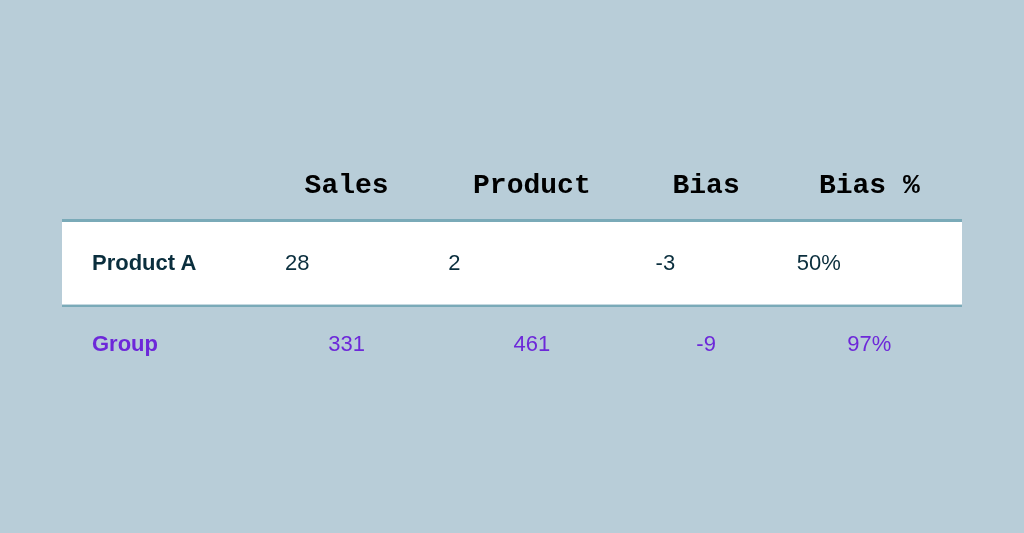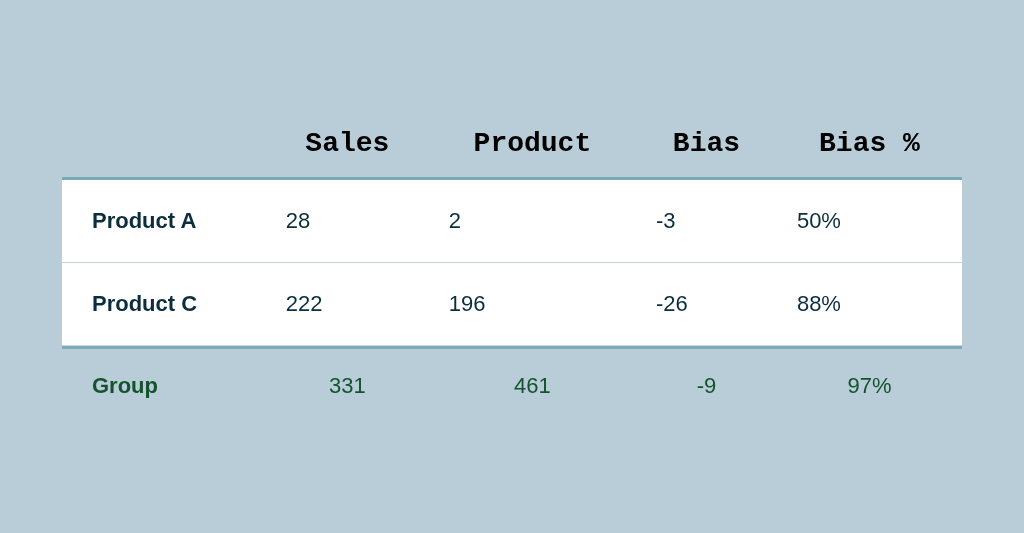--- a/index.html
+++ b/index.html
@@ -74,21 +74,21 @@
       border-bottom: 1px solid #c5d8e0;
     }
 
     tfoot tr {
       background-color: #b8cdd8;
     }
 
     tfoot td {
       padding: 24px 20px;
       text-align: center;
-      color: #14532d;
+      color: #6d28d9;
       font-size: 22px;
     }
 
     tfoot td:first-child {
       text-align: left;
       font-weight: 700;
       padding-left: 30px;
     }
 
     .separator-row td {
@@ -115,27 +115,20 @@
       </tr>
     </thead>
     <tbody>
       <tr>
         <td>Product A</td>
         <td>28</td>
         <td>2</td>
         <td>-3</td>
         <td>50%</td>
       </tr>
-      <tr>
-        <td>Product C</td>
-        <td>222</td>
-        <td>196</td>
-        <td>-26</td>
-        <td>88%</td>
-      </tr>
       <tr class="separator-row">
         <td colspan="5"></td>
       </tr>
     </tbody>
     <tfoot>
       <tr>
         <td>Group</td>
         <td>331</td>
         <td>461</td>
         <td>-9</td>

